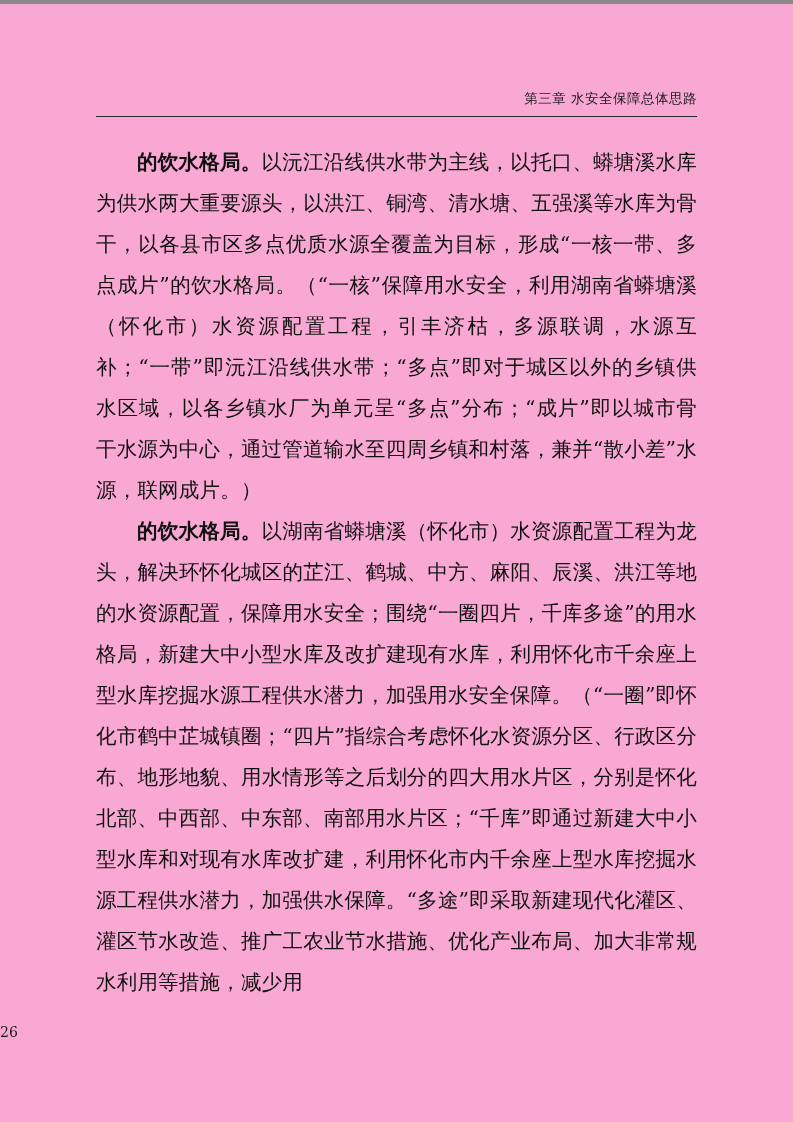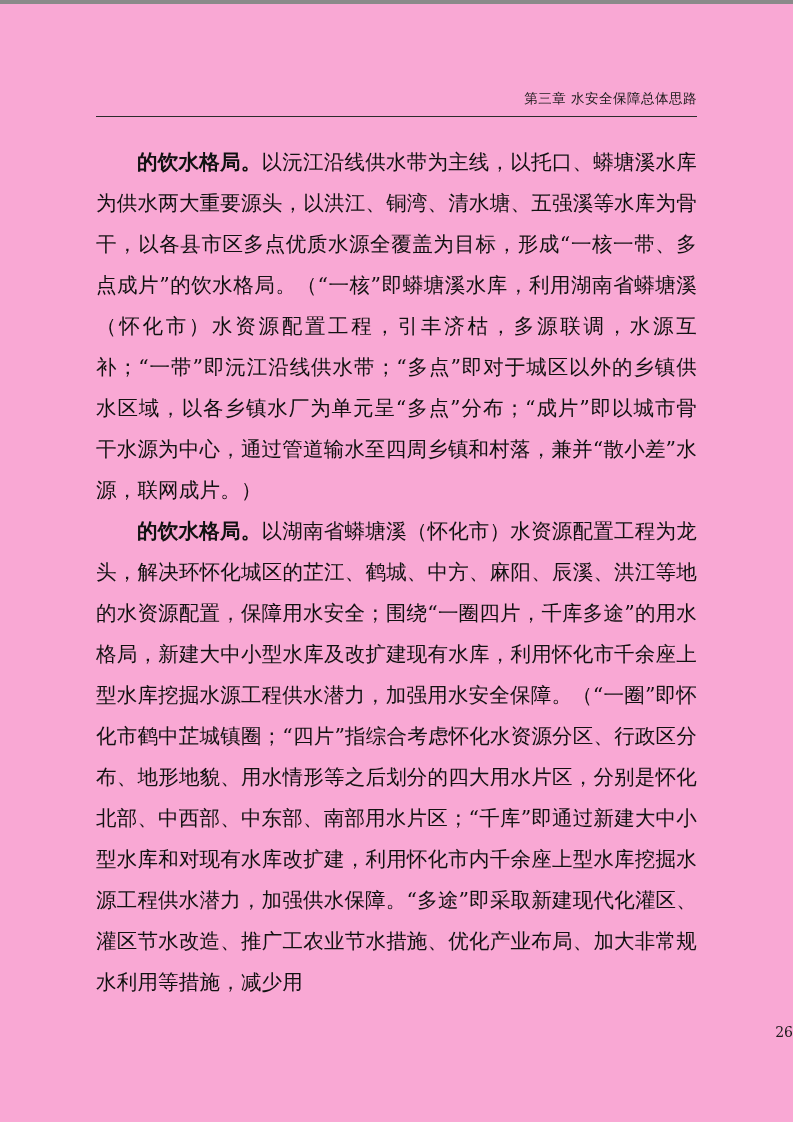--- a/index.html
+++ b/index.html
@@ -60,39 +60,39 @@
 
   .lead {
     font-weight: bold;
   }
 
   .footer-pageno {
     position: absolute;
     bottom: 86px;
     left: 0;
     right: 0;
-    text-align: right;
+    text-align: left;
     font-size: 14px;
     color: #1a1a1a;
     font-family: "DejaVu Serif", "Liberation Serif", serif;
   }
 </style>
 </head>
 <body>
 
 <div class="page">
 
   <div class="header">第三章  水安全保障总体思路</div>
   <div class="header-rule"></div>
 
   <div class="body">
 
 
     <p class="para indent">
-      <span class="lead">的饮水格局。</span><span>以沅江沿线供水带为主线，以托口、蟒塘溪水库为供水两大重要源头，以洪江、铜湾、清水塘、五强溪等水库为骨干，以各县市区多点优质水源全覆盖为目标，形成“一核一带、多点成片”的饮水格局。（“一核”即蟒塘溪水库，利用湖南省蟒塘溪（怀化市）水资源配置工程，引丰济枯，多源联调，水源互补；“一带”即沅江沿线供水带；“多点”即对于城区以外的乡镇供水区域，以各乡镇水厂为单元呈“多点”分布；“成片”即以城市骨干水源为中心，通过管道输水至四周乡镇和村落，兼并“散小差”水源，联网成片。）</span>
+      <span class="lead">的饮水格局。</span><span>以沅江沿线供水带为主线，以托口、蟒塘溪水库为供水两大重要源头，以洪江、铜湾、清水塘、五强溪等水库为骨干，以各县市区多点优质水源全覆盖为目标，形成“一核一带、多点成片”的饮水格局。（“一核”保障用水安全，利用湖南省蟒塘溪（怀化市）水资源配置工程，引丰济枯，多源联调，水源互补；“一带”即沅江沿线供水带；“多点”即对于城区以外的乡镇供水区域，以各乡镇水厂为单元呈“多点”分布；“成片”即以城市骨干水源为中心，通过管道输水至四周乡镇和村落，兼并“散小差”水源，联网成片。）</span>
     </p>
 
     <p class="para indent">
       <span class="lead">的饮水格局。</span><span>以湖南省蟒塘溪（怀化市）水资源配置工程为龙头，解决环怀化城区的芷江、鹤城、中方、麻阳、辰溪、洪江等地的水资源配置，保障用水安全；围绕“一圈四片，千库多途”的用水格局，新建大中小型水库及改扩建现有水库，利用怀化市千余座上型水库挖掘水源工程供水潜力，加强用水安全保障。（“一圈”即怀化市鹤中芷城镇圈；“四片”指综合考虑怀化水资源分区、行政区分布、地形地貌、用水情形等之后划分的四大用水片区，分别是怀化北部、中西部、中东部、南部用水片区；“千库”即通过新建大中小型水库和对现有水库改扩建，利用怀化市内千余座上型水库挖掘水源工程供水潜力，加强供水保障。“多途”即采取新建现代化灌区、灌区节水改造、推广工农业节水措施、优化产业布局、加大非常规水利用等措施，减少用</span>
     </p>
 
   </div>
 
   <div class="footer-pageno">26</div>
 

